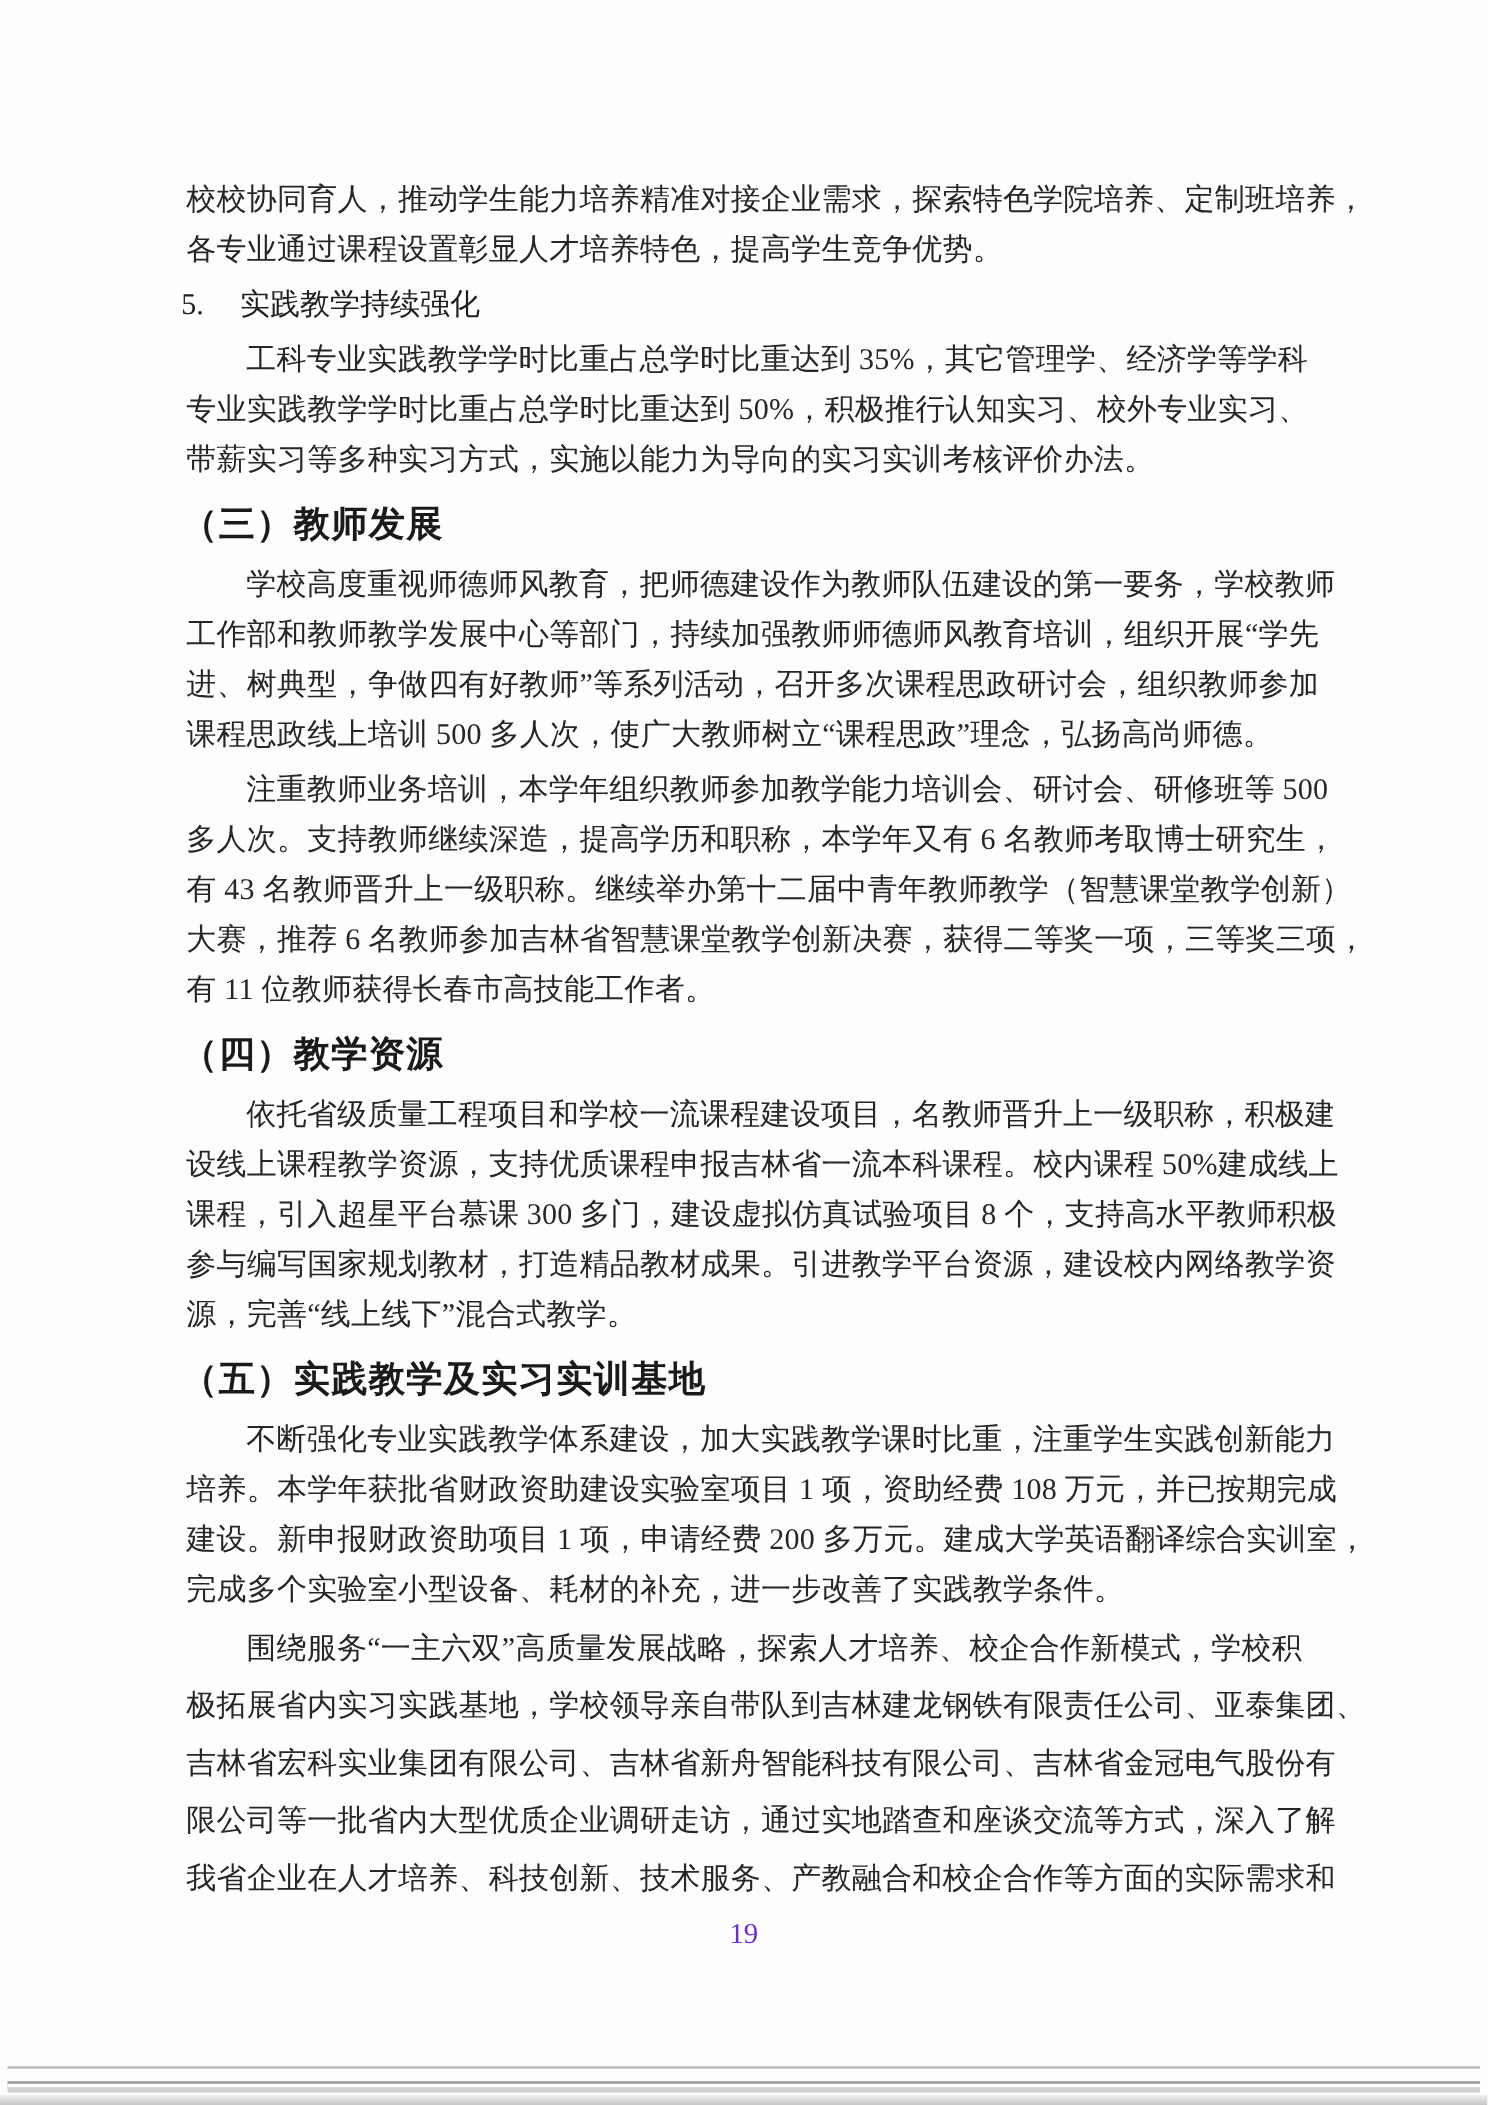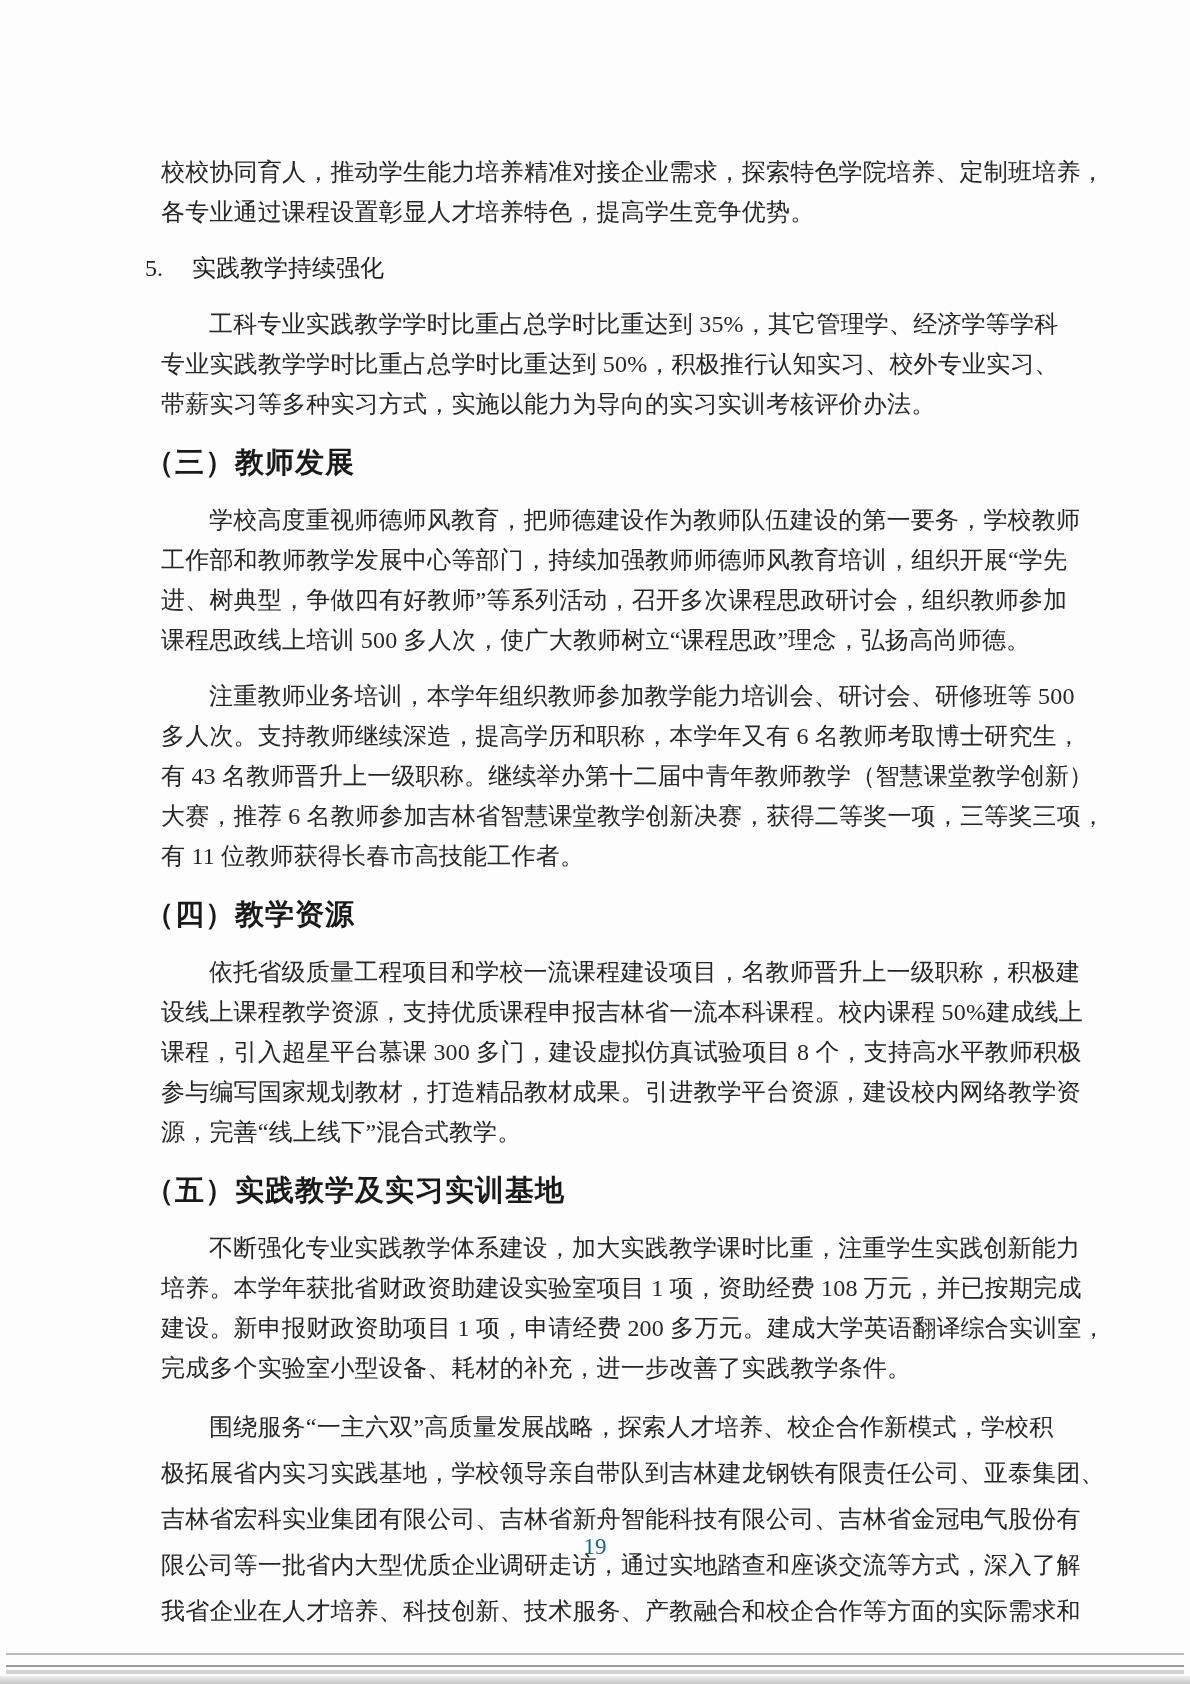--- a/index.html
+++ b/index.html
@@ -17,21 +17,21 @@
     background: #fdfdfd;
     font-family: "Liberation Serif", "DejaVu Serif", serif;
     color: #262626;
   }
   .content {
     position: absolute;
     left: 145px;
     top: 136px;
     width: 912px;
   }
-  .para { margin: 16px; }
+  .para { margin: 4px; }
   .line {
     height: 40px;
     line-height: 40px;
     font-size: 24px;
     white-space: nowrap;
     letter-spacing: 0.2px;
   }
   .line.indent { text-indent: 48px; }
   .para.wide .line {
     height: 46px;
@@ -62,21 +62,21 @@
     white-space: nowrap;
   }
   .page-number {
     position: absolute;
     left: 0;
     top: 1532px;
     width: 100%;
     text-align: center;
     font-size: 23px;
     line-height: 30px;
-    color: #0369a1;
+    color: #6d28d9;
     font-family: "Liberation Serif", "DejaVu Serif", serif;
   }
   .watermark {
     position: absolute;
     right: 106px;
     top: 1704px;
     font-size: 24px;
     line-height: 30px;
     color: #b5b5b5;
     font-family: "Liberation Sans", "DejaVu Sans", sans-serif;

